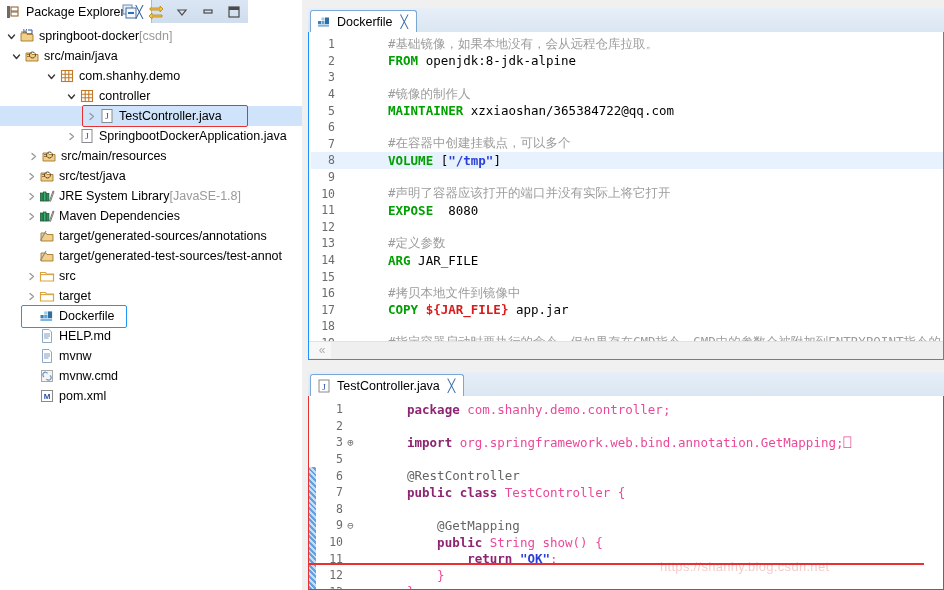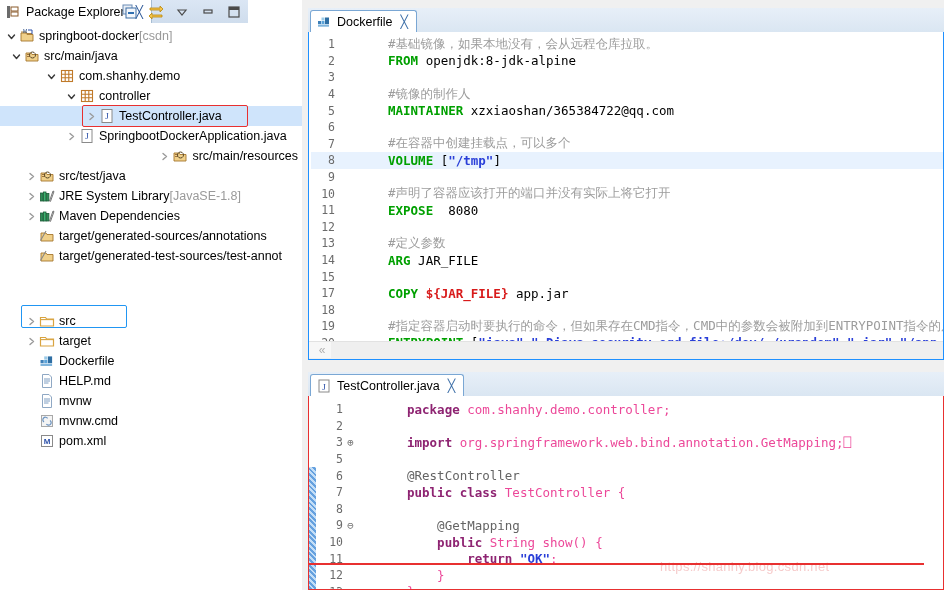--- a/index.html
+++ b/index.html
@@ -281,21 +281,21 @@
         <div class="row" style="padding-left: 66px;">
           <span class="arrow"><svg width="11" height="11" viewBox="0 0 11 11">
               <path d="M4 2.5 L7.5 5.5 L4 8.5" fill="none" stroke="#9a9a9a" stroke-width="1.4" stroke-linecap="round" stroke-linejoin="round"></path>
             </svg></span>
           <span class="ico"><svg width="16" height="16" viewBox="0 0 16 16">
               <rect x="3" y="1.5" width="10" height="13" fill="#ffffff" stroke="#8a8a8a" stroke-width="1"></rect>
               <text x="8" y="11" font-size="9" fill="#2a4fa8" font-family="Liberation Serif, serif" text-anchor="middle">J</text>
             </svg></span>
           <span class="lbl">SpringbootDockerApplication.java</span>
         </div>
-        <div class="row" style="padding-left: 16px; justify-content: flex-end;">
+        <div class="row" style="padding-left: 28px;">
           <span class="arrow"><svg width="11" height="11" viewBox="0 0 11 11">
               <path d="M4 2.5 L7.5 5.5 L4 8.5" fill="none" stroke="#9a9a9a" stroke-width="1.4" stroke-linecap="round" stroke-linejoin="round"></path>
             </svg></span>
           <span class="ico"><svg width="16" height="16" viewBox="0 0 16 16">
               <path d="M2 5 L7 5 L8 6.5 L14 6.5 L14 13 L2 13 Z" fill="#f0d08a" stroke="#a5762c" stroke-width=".9"></path>
               <path d="M3 6.5 L6 6.5 M3 8.5 L6 8.5" stroke="#8a5a2b" stroke-width=".8"></path>
               <path d="M8.5 4 a3 3 0 1 0 .01 0" fill="none" stroke="#5a4a2a" stroke-width="1"></path>
             </svg></span>
           <span class="lbl">src/main/resources</span>
         </div>
@@ -344,21 +344,21 @@
           <span class="lbl">target/generated-sources/annotations</span>
         </div>
         <div class="row" style="padding-left: 26px;">
           <span class="arrow"></span>
           <span class="ico"><svg width="16" height="16" viewBox="0 0 16 16">
               <path d="M2 5 L7 5 L8 6.5 L14 6.5 L14 13 L2 13 Z" fill="#f0d08a" stroke="#a5762c" stroke-width=".9"></path>
               <path d="M1.5 12.5 L7 3" stroke="#888" stroke-width="1.1"></path>
             </svg></span>
           <span class="lbl">target/generated-test-sources/test-annot</span>
         </div>
-        <div class="row" style="padding-left: 26px; margin-top: 45px;">
+        <div class="row" style="padding-left: 26px;">
           <span class="arrow"><svg width="11" height="11" viewBox="0 0 11 11">
               <path d="M4 2.5 L7.5 5.5 L4 8.5" fill="none" stroke="#9a9a9a" stroke-width="1.4" stroke-linecap="round" stroke-linejoin="round"></path>
             </svg></span>
           <span class="ico"><svg width="16" height="16" viewBox="0 0 16 16">
               <path d="M1.5 4.5 L6.5 4.5 L7.7 6 L14.5 6 L14.5 13 L1.5 13 Z" fill="#ffffff" stroke="#d9a441" stroke-width="1.2"></path>
               <path d="M1.5 6.6 L14.5 6.6" stroke="#d9a441" stroke-width="1.1"></path>
             </svg></span>
           <span class="lbl">src</span>
         </div>
         <div class="row" style="padding-left: 26px;">
@@ -449,20 +449,21 @@
               <div class="cline"><span class="gut">6</span><span class="ctext"></span></div>
               <div class="cline"><span class="gut">7</span><span class="ctext"><span class="k-cmt">#在容器中创建挂载点，可以多个</span></span></div>
               <div class="cline hl"><span class="gut">8</span><span class="ctext"><span class="k-cmd">VOLUME</span><span class="k-pln"> [</span><span class="k-str">"/tmp"</span><span class="k-pln">]</span></span></div>
               <div class="cline"><span class="gut">9</span><span class="ctext"></span></div>
               <div class="cline"><span class="gut">10</span><span class="ctext"><span class="k-cmt">#声明了容器应该打开的端口并没有实际上将它打开</span></span></div>
               <div class="cline"><span class="gut">11</span><span class="ctext"><span class="k-cmd">EXPOSE</span><span class="k-pln">  8080</span></span></div>
               <div class="cline"><span class="gut">12</span><span class="ctext"></span></div>
               <div class="cline"><span class="gut">13</span><span class="ctext"><span class="k-cmt">#定义参数</span></span></div>
               <div class="cline"><span class="gut">14</span><span class="ctext"><span class="k-cmd">ARG</span><span class="k-pln"> JAR_FILE</span></span></div>
               <div class="cline"><span class="gut">15</span><span class="ctext"></span></div>
+              <div class="cline"><span class="gut">16</span><span class="ctext"><span class="k-cmt">#拷贝本地文件到镜像中</span></span></div>
               <div class="cline"><span class="gut">17</span><span class="ctext"><span class="k-cmd">COPY</span><span class="k-pln"> </span><span class="k-var">${JAR_FILE}</span><span class="k-pln"> app.jar</span></span></div>
               <div class="cline"><span class="gut">18</span><span class="ctext"></span></div>
               <div class="cline"><span class="gut">19</span><span class="ctext"><span class="k-cmt">#指定容器启动时要执行的命令，但如果存在CMD指令，CMD中的参数会被附加到ENTRYPOINT指令的后面</span></span></div>
               <div class="cline"><span class="gut">20</span><span class="ctext"><span class="k-cmd">ENTRYPOINT</span><span class="k-pln"> [</span><span class="k-str">"java"</span><span class="k-pln">,</span><span class="k-str">"-Djava.security.egd=file:/dev/./urandom"</span><span class="k-pln">,</span><span class="k-str">"-jar"</span><span class="k-pln">,</span><span class="k-str">"/app.jar"</span><span class="k-pln">]</span></span></div>
             </div>
           </div>
         <div class="hscroll">
           <div class="thumb"></div>
           <div class="arrowL">«</div>
         </div>

